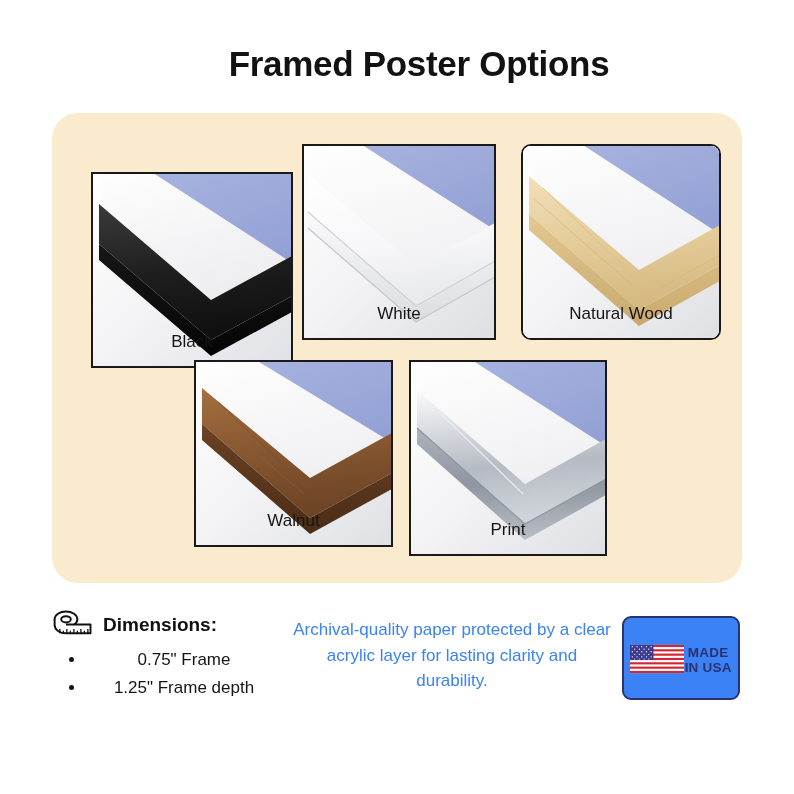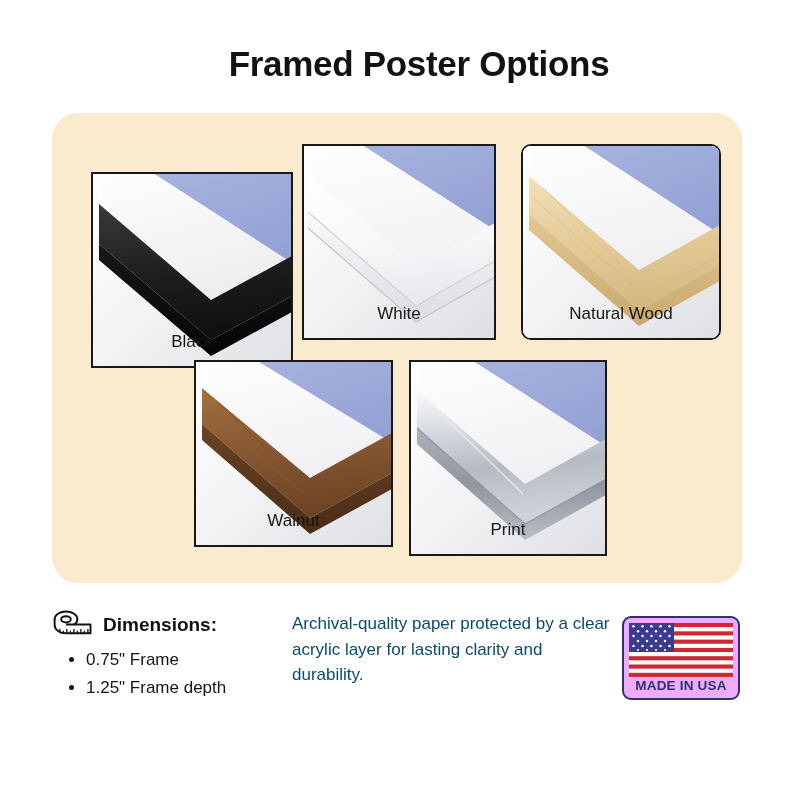--- a/index.html
+++ b/index.html
@@ -68,20 +68,21 @@
     z-index: 20;
   }
 
   
   .info-row {
     position: absolute;
     left: 0;
     top: 598px;
     width: 688px;
     height: 150px;
+    text-align: center;
   }
 
   .col-dimensions {
     position: absolute;
     left: 52px;
     top: 10px;
     width: 230px;
   }
   .col-print {
     position: absolute;
@@ -117,36 +118,36 @@
     margin: 4px 0 0 0;
     padding-left: 34px;
     font-size: 17px;
     color: #151515;
     line-height: 1.62;
   }
   .dim-list li { margin: 0; }
 
   .print-body {
     font-size: 17px;
-    color: #0c4a6e;
+    color: #3b82f6;
     line-height: 1.5;
-    margin-top: 3px;
+    margin-top: 9px;
   }
 
   
   .usa-badge {
     width: 118px;
     height: 84px;
     border: 2.5px solid #2b3270;
     border-radius: 9px;
-    background: #f0abfc;
+    background: #3b82f6;
     padding: 5px 6px 3px 6px;
     box-sizing: border-box;
     display: flex;
-    flex-direction: column;
+    flex-direction: row;
     align-items: center;
   }
   .flag {
     width: 104px;
     height: 54px;
     position: relative;
     overflow: hidden;
     display: block;
   }
   .usa-text {

